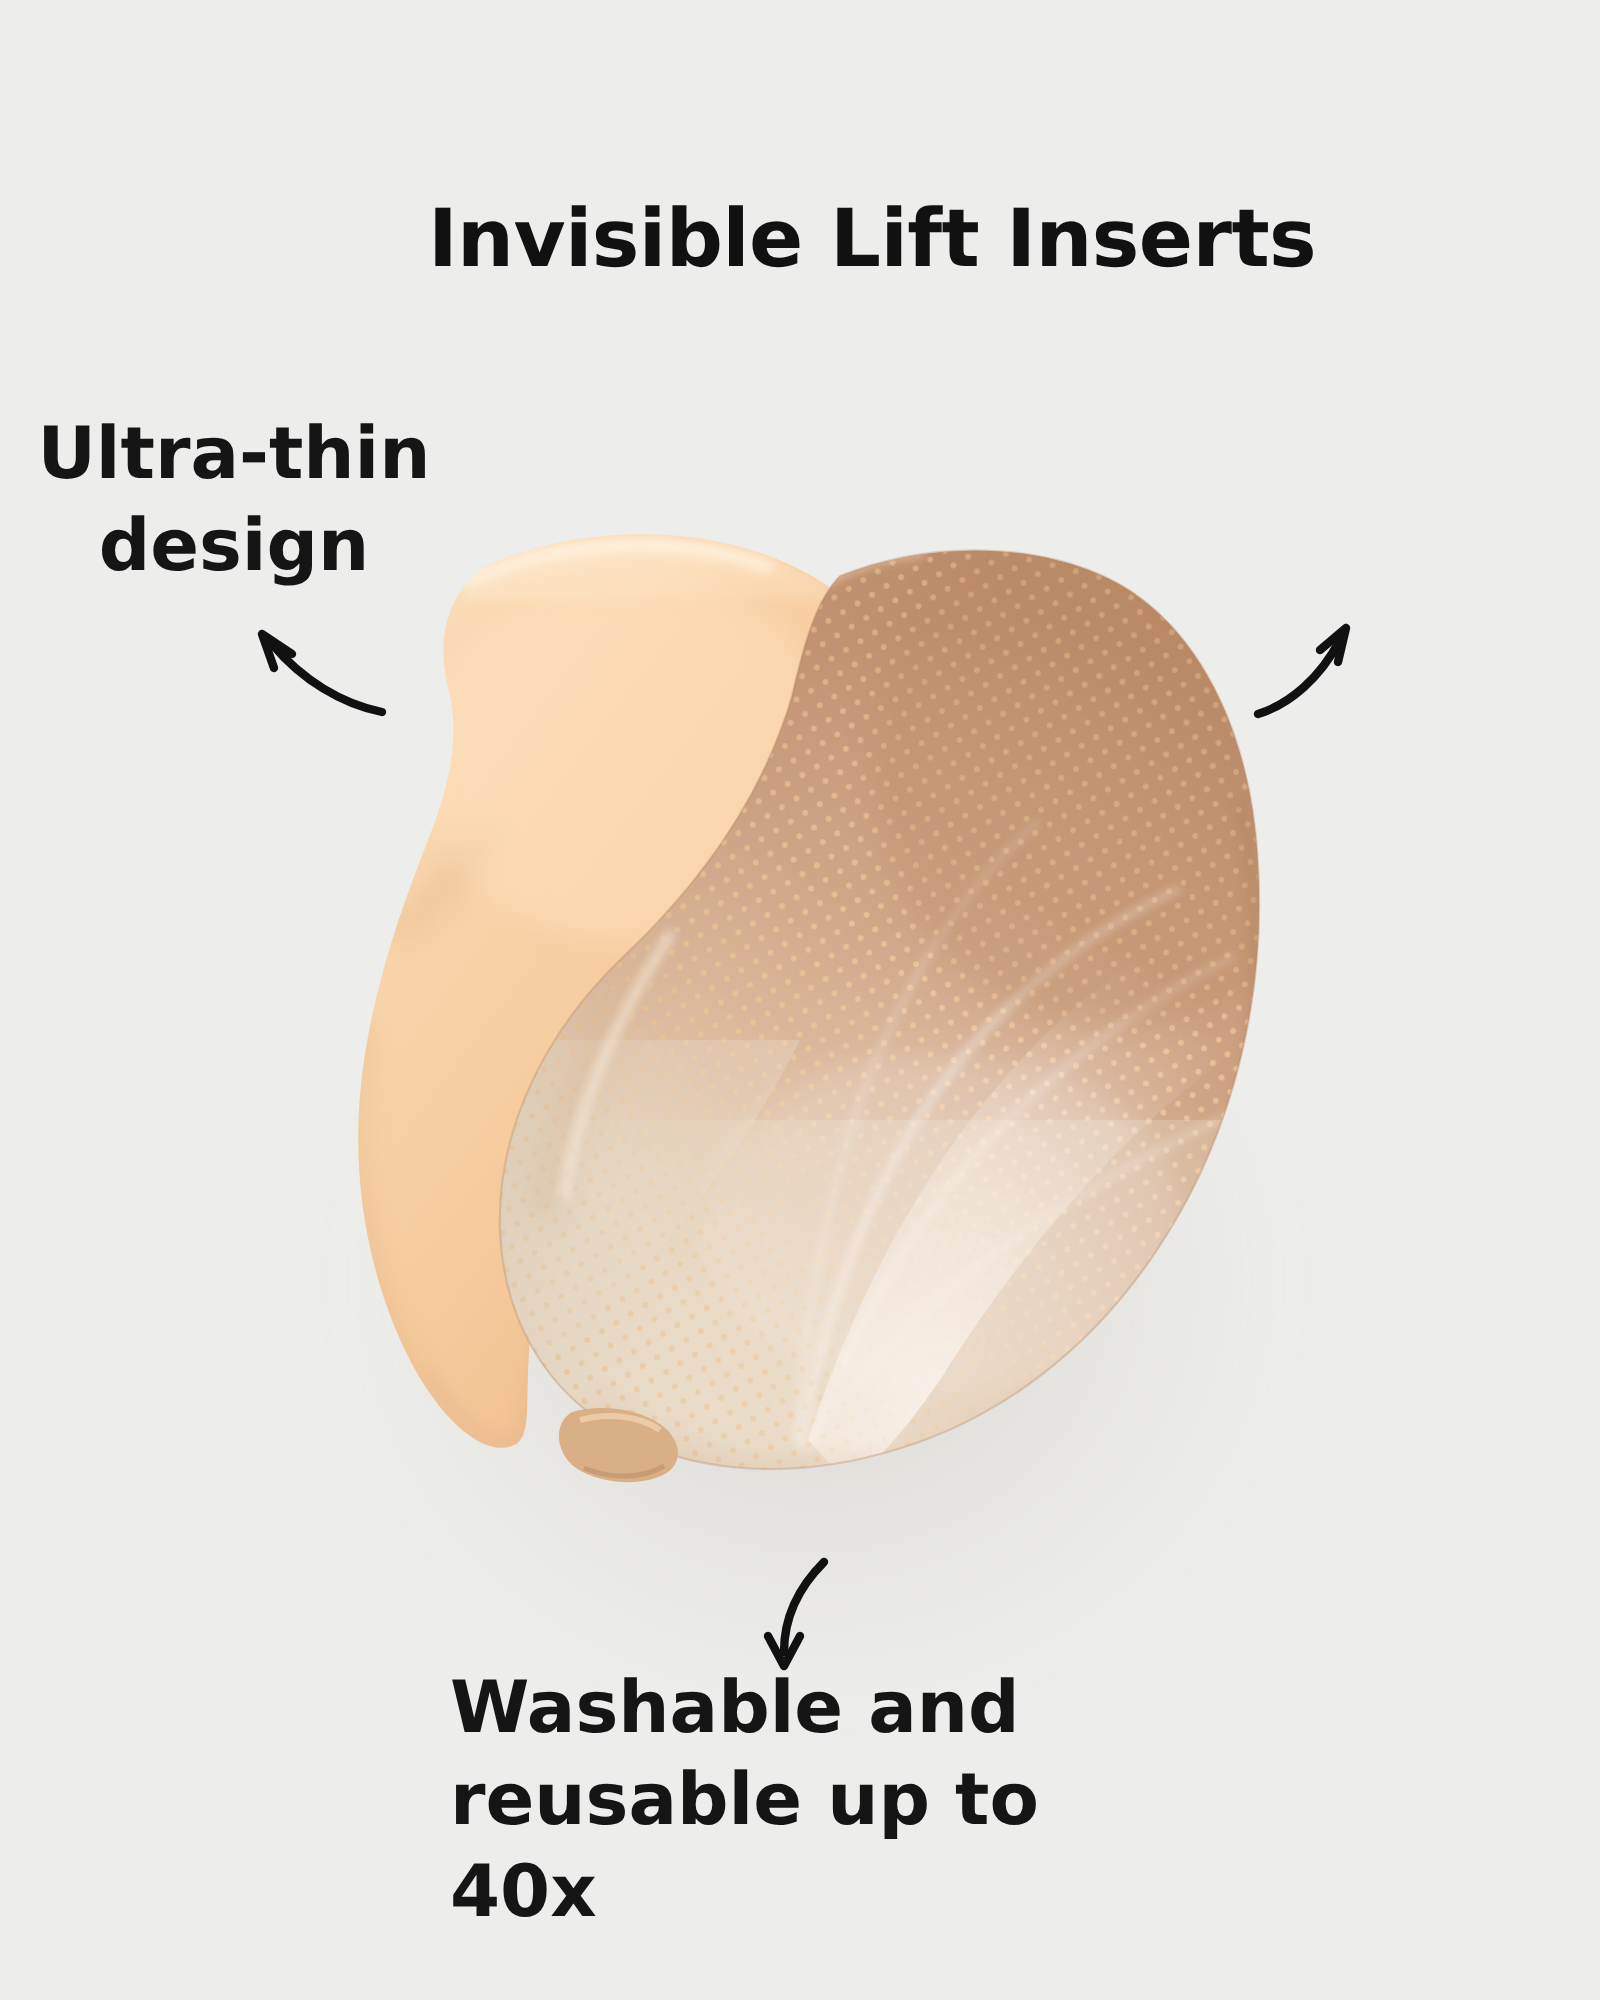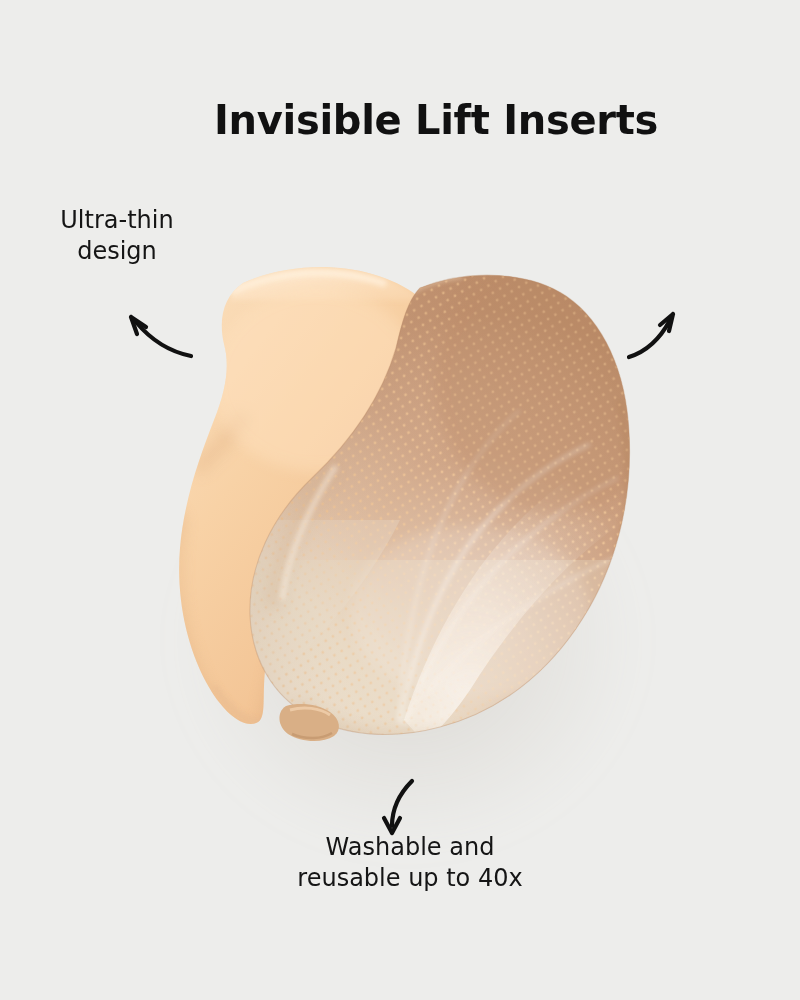--- a/index.html
+++ b/index.html
@@ -28,43 +28,42 @@
     text-align: center;
     font-size: 40px;
     font-weight: 700;
     color: #111111;
     letter-spacing: -0.3px;
     line-height: 1.1;
     padding-left: 40px;
   }
   .callout {
     position: absolute;
-    font-size: 24px;
-    font-weight: 400;
+    font-size: 36px;
+    font-weight: 700;
     color: #151515;
     line-height: 1.28;
     white-space: pre-line;
   }
   .callout-left {
     left: 12px;
     top: 205px;
     width: 210px;
     text-align: center;
   }
   .callout-right {
     left: 570px;
     top: 198px;
     width: 222px;
     text-align: center;
   }
   .callout-bottom {
     left: 225px;
     top: 832px;
     width: 370px;
-    text-align: center;
   }
   .product-stage {
     position: absolute;
     left: 0;
     top: 0;
     width: 800px;
     height: 1000px;
     pointer-events: none;
   }
   .arrow-layer {

